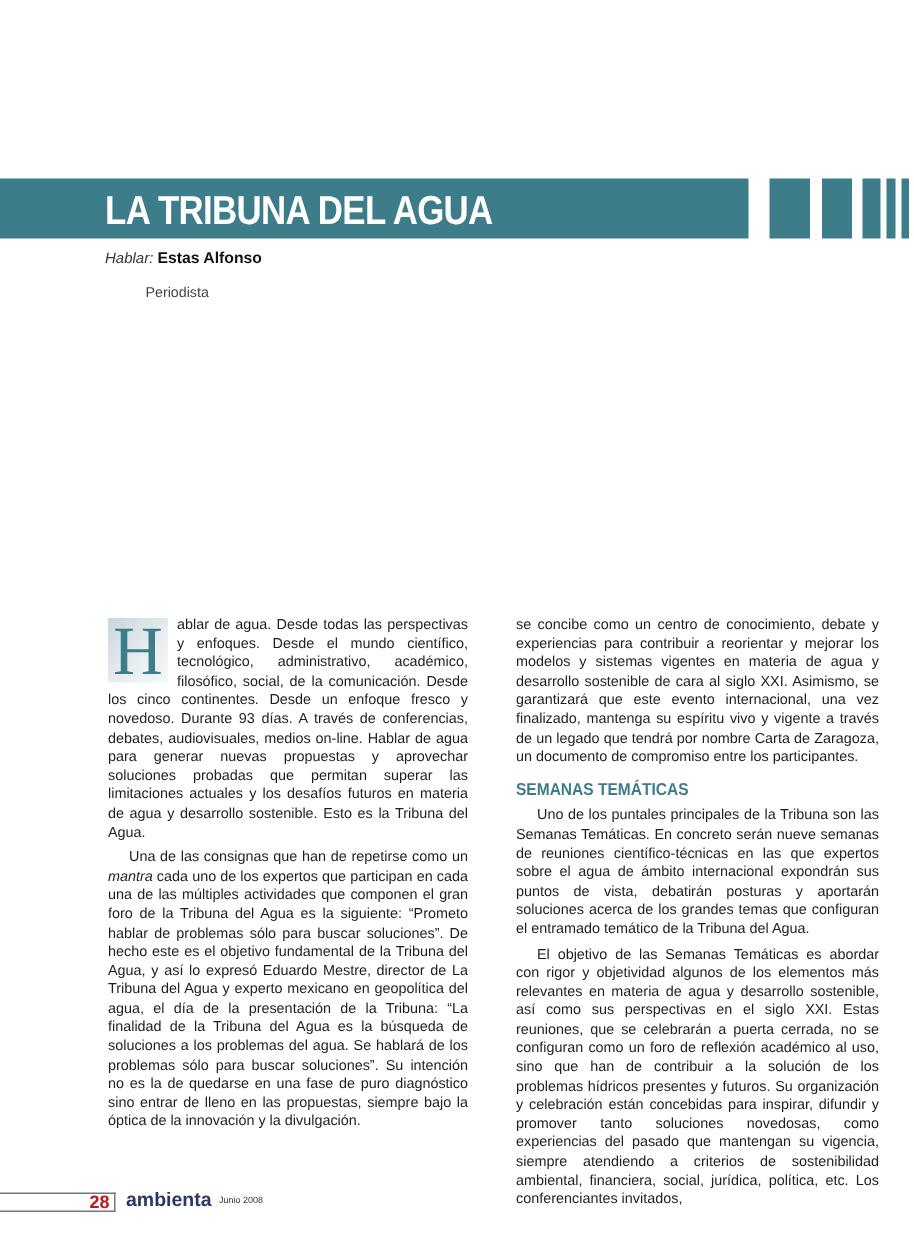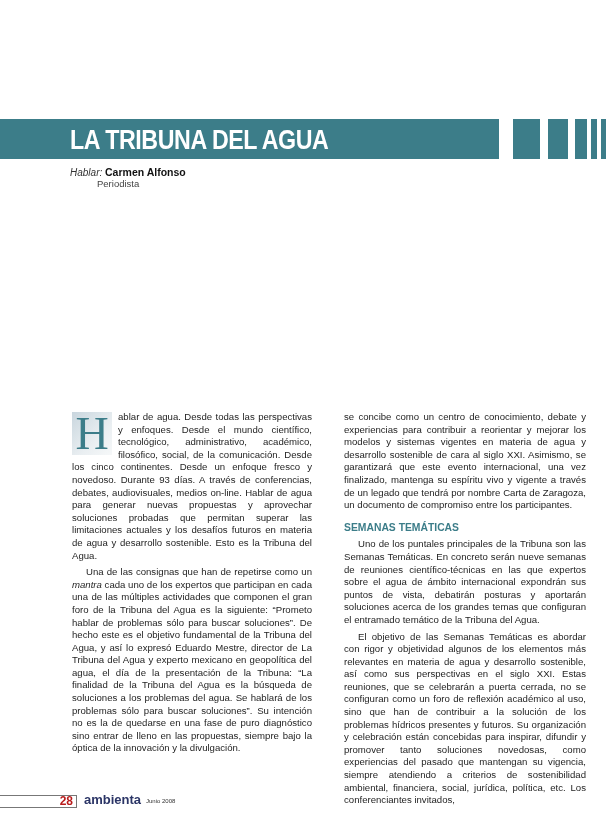--- a/index.html
+++ b/index.html
@@ -13,21 +13,21 @@
   .title-text {
     position: absolute; left: 70px; top: 122px; height: 36px; line-height: 36px;
     color: #ffffff; font-family: "Liberation Sans", sans-serif; font-weight: bold;
     font-size: 27px; letter-spacing: -0.5px; transform: scaleX(0.86); transform-origin: left center;
     white-space: nowrap;
   }
   .stripe { position: absolute; top: 119px; height: 40px; background: #3c7d89; }
   .byline { position: absolute; left: 70px; top: 166px; font-size: 10px; line-height: 12px; }
   .byline .lbl { font-style: italic; color: #333; }
   .byline .name { font-weight: bold; font-size: 10.5px; color: #111; }
-  .byline .role { position: absolute; left: 27px; top: 12px; font-size: 9.5px; color: #444; white-space: nowrap; }
+  .byline .role { position: absolute; left: 27px; top: 24px; font-size: 9.5px; color: #444; white-space: nowrap; }
 
   .col {
     position: absolute; top: 411px; width: 240px;
     font-size: 9.6px; line-height: 12.6px; text-align: justify; color: #1e1e1e;
   }
   .col-left { left: 72px; }
   .col-right { left: 344px; width: 242px; }
   .col p { margin: 0; text-indent: 14px; }
   .col p.first { text-indent: 0; }
   .col p + p { margin-top: 4px; }
@@ -57,21 +57,21 @@
 <div class="title-bar"></div>
 <div class="title-text">LA TRIBUNA DEL AGUA</div>
 <div class="stripe" style="left:513px;width:27px;"></div>
 <div class="stripe" style="left:548px;width:20px;"></div>
 <div class="stripe" style="left:575px;width:12px;"></div>
 <div class="stripe" style="left:591px;width:6px;"></div>
 <div class="stripe" style="left:601px;width:5px;"></div>
 
 <div class="byline">
   <span class="lbl">Hablar:</span>
-  <span class="name">Carmen Alfonso</span>
+  <span class="name">Estas Alfonso</span>
   <div class="role">Periodista</div>
 </div>
 
 <div class="col col-left">
   <p class="first">
     <span class="dropcap">H</span><span>ablar de agua. Desde todas las perspectivas y enfoques. Desde el mundo científico, tecnológico, administrativo, académico, filosófico, social, de la comunicación. Desde los cinco continentes. Desde un enfoque fresco y novedoso. Durante 93 días. A través de conferencias, debates, audiovisuales, medios on-line. Hablar de agua para generar nuevas propuestas y aprovechar soluciones probadas que permitan superar las limitaciones actuales y los desafíos futuros en materia de agua y desarrollo sostenible. Esto es la Tribuna del Agua.</span>
   </p>
   <p><span>Una de las consignas que han de repetirse como un </span><em>mantra</em><span> cada uno de los expertos que participan en cada una de las múltiples actividades que componen el gran foro de la Tribuna del Agua es la siguiente: “Prometo hablar de problemas sólo para buscar soluciones”. De hecho este es el objetivo fundamental de la Tribuna del Agua, y así lo expresó Eduardo Mestre, director de La Tribuna del Agua y experto mexicano en geopolítica del agua, el día de la presentación de la Tribuna: “La finalidad de la Tribuna del Agua es la búsqueda de soluciones a los problemas del agua. Se hablará de los problemas sólo para buscar soluciones”. Su intención no es la de quedarse en una fase de puro diagnóstico sino entrar de lleno en las propuestas, siempre bajo la óptica de la innovación y la divulgación.</span></p>
 </div>
 

